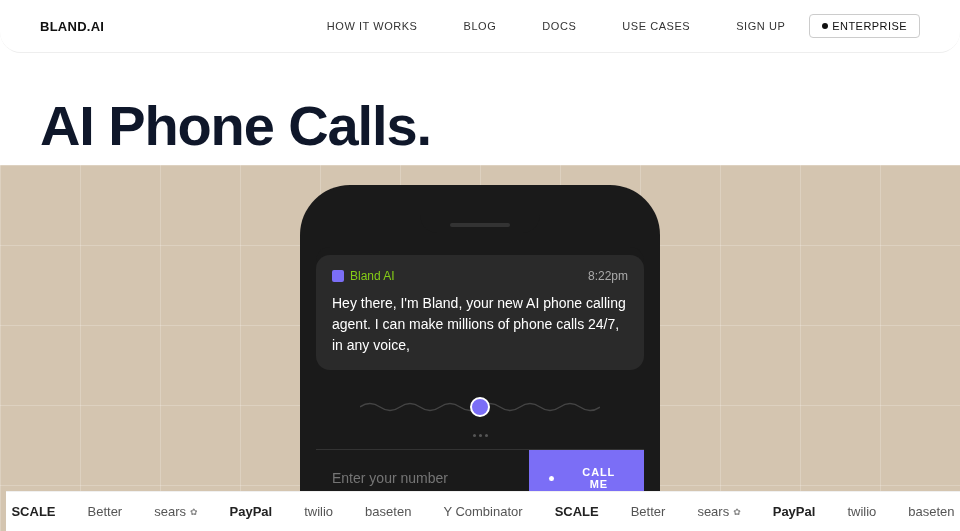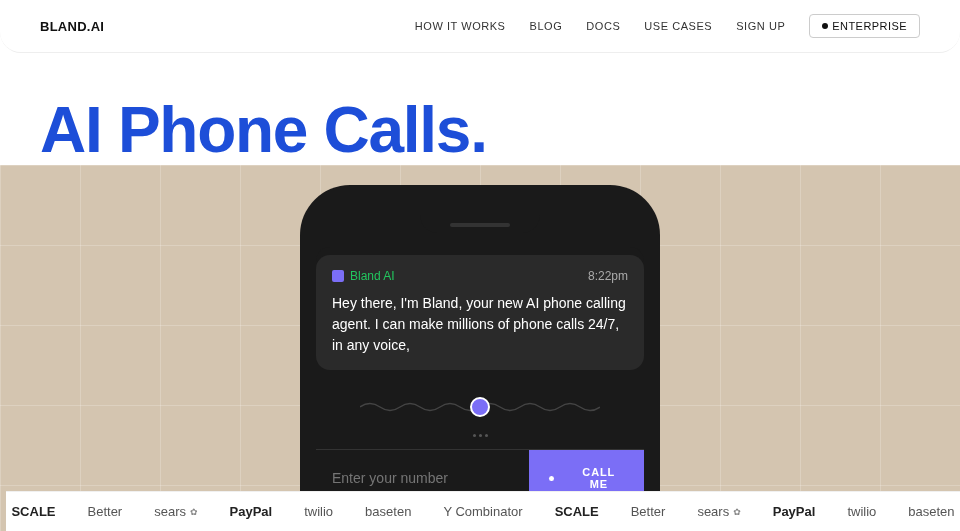--- a/index.html
+++ b/index.html
@@ -7,31 +7,31 @@
 
     
     .header {
       display: flex; align-items: center; justify-content: space-between;
       padding: 14px 40px;
       border-bottom: 1px solid #eee;
       position: relative; z-index: 10; background: #fff; border-radius: 21px;
     }
     .header-logo { font-size: 13px; font-weight: 600; letter-spacing: 0.02em; color: #111; }
     .header-nav { display: flex; align-items: center; gap: 24px; }
-    .header-nav a { font-size: 11px; color: #333; text-decoration: none; letter-spacing: 0.05em; font-weight: 500; }
+    .header-nav a { font-size: 11px; color: #333; text-decoration: none; letter-spacing: 0.05em; font-weight: 500; margin-left: 22px; }
     .header-enterprise {
       font-size: 11px; color: #111; border: 1px solid #ccc;
       padding: 5px 12px; border-radius: 4px; letter-spacing: 0.04em;
       display: flex; align-items: center; gap: 4px;
     }
     .enterprise-dot { width: 6px; height: 6px; background: #111; border-radius: 50%; }
 
     
     .hero { padding: 40px 40px 0 40px; }
-    .hero-title { font-size: 64px; font-weight: 700; color: #1d4ed8; letter-spacing: -0.02em; margin-bottom: 24px; }
+    .hero-title { font-size: 56px; font-weight: 700; color: #0f172a; letter-spacing: -0.02em; margin-bottom: 24px; }
     .hero-cta {
       display: inline-flex; align-items: center; gap: 8px;
       font-size: 11px; color: #333; letter-spacing: 0.08em; font-weight: 500;
       border-bottom: 1px solid #333; padding-bottom: 2px; cursor: pointer;
     }
     .hero-cta-arrow { font-size: 13px; }
 
     
     .phone-area {
       position: absolute; top: 165px; left: 0; right: 0; bottom: 40px;
@@ -90,21 +90,21 @@
       padding: 14px 16px;
       margin: 8px 0;
     }
 
     .notification-header {
       display: flex; align-items: center; justify-content: space-between;
       margin-bottom: 10px;
     }
     .notification-app {
       display: flex; align-items: center; gap: 6px;
-      font-size: 12px; color: #22c55e; font-weight: 500;
+      font-size: 12px; color: #84cc16; font-weight: 500;
     }
     .app-icon {
       width: 12px; height: 12px; background: #7b6ef6; border-radius: 2px;
     }
     .notification-time { font-size: 12px; color: #aaa; }
 
     .notification-body {
       font-size: 14px; color: #ffffff; line-height: 1.5;
     }
 

